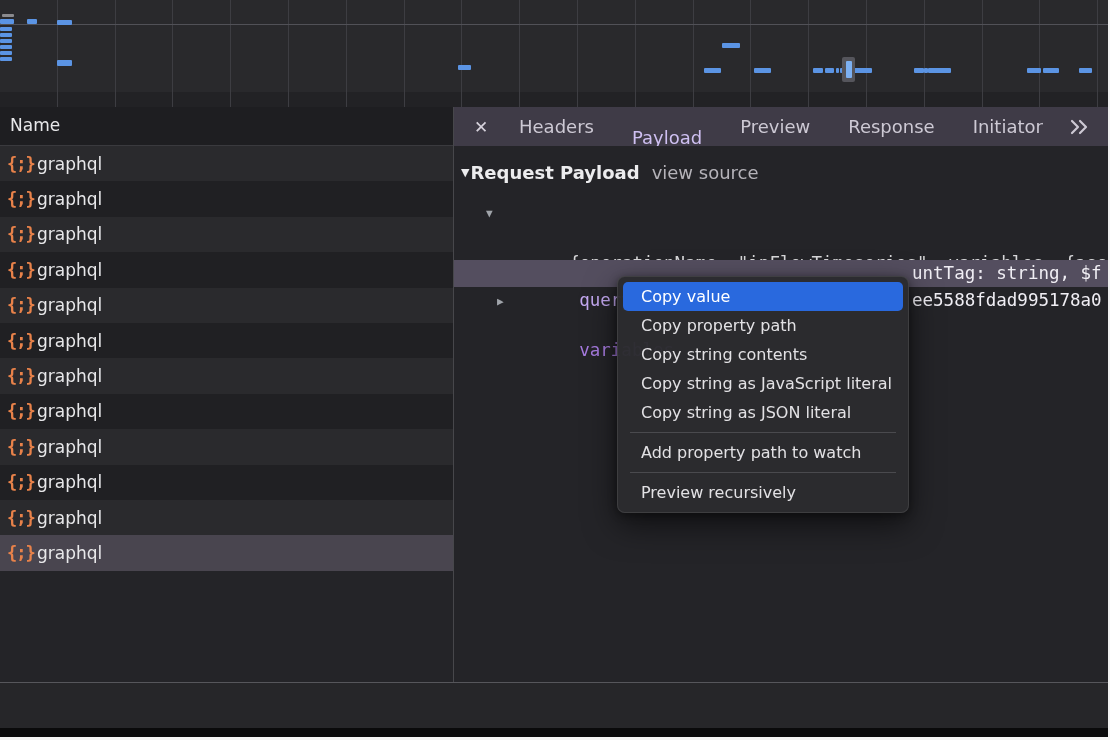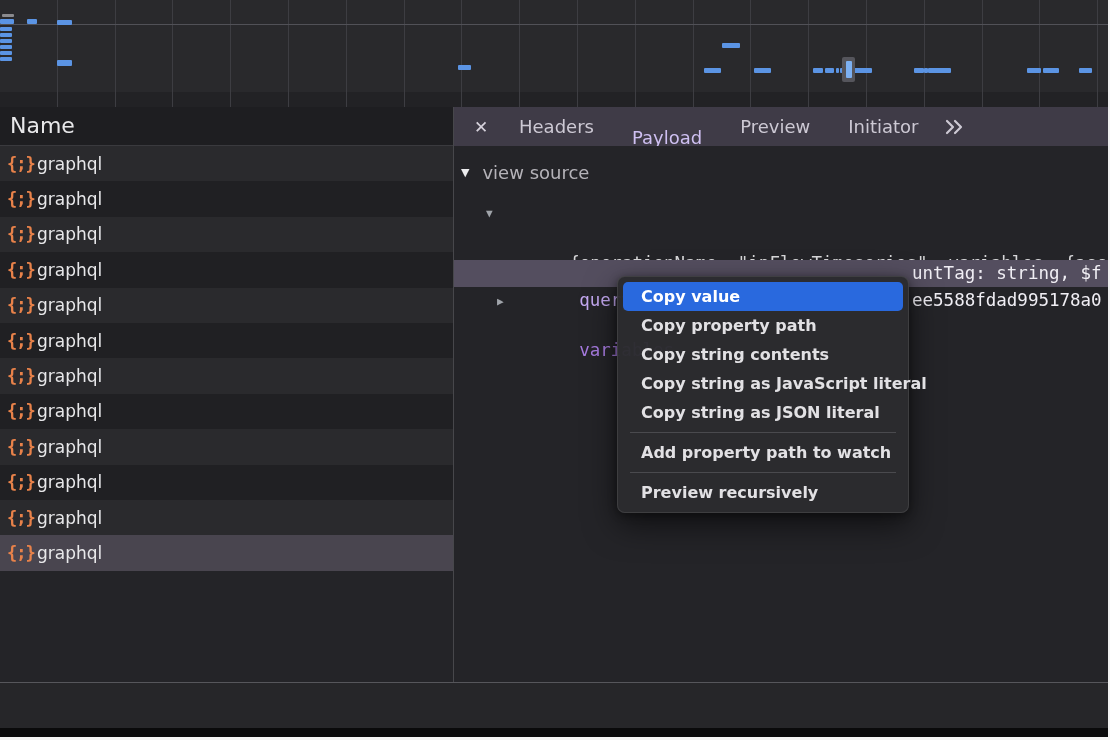--- a/index.html
+++ b/index.html
@@ -12,21 +12,21 @@
   .ov-grid{position:absolute;inset:0;
      background:repeating-linear-gradient(to right,transparent 0px,transparent 56.8px,#3d3d42 56.8px,#3d3d42 57.8px);}
   .ov-hairline{position:absolute;left:0;top:24px;width:100%;height:1px;background:#515157;}
   .ov-bar{position:absolute;border-radius:1px;}
   .ov-hover{position:absolute;background:#55555c;border-radius:2px;}
   .ov-tick{position:absolute;border-radius:1px;}
 
   
   .name-header{position:absolute;left:0;top:107px;width:453px;height:39px;background:#1e1e21;
      border-bottom:1px solid #3a3a3e;box-sizing:border-box;}
-  .name-header span{display:block;padding-left:10px;line-height:37px;font-size:22px;color:#e8e8ea;}
+  .name-header span{display:block;padding-left:10px;line-height:37px;font-size:17px;color:#e8e8ea;}
 
   .tabbar{position:absolute;left:454px;top:107px;width:656px;height:39px;background:#3f3b47;
      display:flex;align-items:center;}
   .close-x{font-size:17px;color:#d6d2dc;margin:0 6px 0 14px;width:26px;text-align:center;cursor:default;}
   .tab{position:relative;height:39px;line-height:39px;padding:0 19px;font-size:18px;color:#cdc9d4;white-space:nowrap;}
   .tab.active{color:#cfc0f2;margin-top:21px;}
   .tab.active::after{content:"";position:absolute;left:10px;right:10px;bottom:0;height:3px;
      background:#9b7ce2;border-radius:2px 2px 0 0;}
   .more-tabs{margin-left:6px;display:flex;align-items:center;}
 
@@ -63,21 +63,21 @@
   
   .footer-line{position:absolute;left:0;top:682px;width:1110px;height:1px;background:#56565b;}
   .footer{position:absolute;left:0;top:683px;width:1110px;height:45px;background:#262629;}
   .bottom-bar{position:absolute;left:0;top:728px;width:1110px;height:9px;background:#0a0a0b;}
   .edge-bottom{position:absolute;left:0;top:737px;width:1110px;height:3px;background:#f4f4f4;}
   .edge-right{position:absolute;left:1108px;top:0;width:2px;height:740px;background:#f4f4f4;}
 
   
   .ctx-menu{position:absolute;box-sizing:border-box;padding:5px 0;background:rgba(43,43,46,0.97);
      border:1px solid rgba(255,255,255,0.09);border-radius:8px;
-     box-shadow:0 12px 32px rgba(0,0,0,0.55),0 2px 8px rgba(0,0,0,0.4);font-weight:bold;}
+     box-shadow:0 12px 32px rgba(0,0,0,0.55),0 2px 8px rgba(0,0,0,0.4);}
   .menu-item{height:29px;line-height:29px;margin:0 5px;padding:0 10px 0 18px;border-radius:5px;
      font-size:16px;color:#e2e1e4;white-space:nowrap;}
   .menu-item.highlighted{background:#2969de;color:#ffffff;}
   .menu-sep{height:1px;background:#4a4a4e;margin:5px 12px;}
 </style>
 </head>
 <body>
 
 <div class="app">
 
@@ -120,20 +120,21 @@
   <div class="name-header">
     <span>Name</span>
   </div>
 
   <div class="tabbar">
     <span class="close-x">✕</span>
     <div id="tabs" style="display:flex;align-items:center;height:39px;">
         <div class="tab">Headers</div>
         <div class="tab active">Payload</div>
         <div class="tab">Preview</div>
+        <div class="tab">Response</div>
         <div class="tab">Initiator</div>
       </div>
     <span class="more-tabs">
       <svg width="22" height="16" viewBox="0 0 22 16" fill="none" stroke="#cdc9d4" stroke-width="2.2" stroke-linecap="round" stroke-linejoin="round">
         <path d="M4 2 L10 8 L4 14"></path>
           <path d="M12 2 L18 8 L12 14"></path>
       </svg>
     </span>
   </div>
 
@@ -184,20 +185,21 @@
       </div>
       <div class="req-row selected">
         <span class="json-icon">{;}</span>
         <span class="req-label">graphql</span>
       </div>
     </div>
 
   <div class="right-content">
     <div class="payload-title">
       <span class="pt-arrow">▼</span>
+      <span class="pt-text">Request Payload</span>
       <span class="vs">view source</span>
     </div>
 
     <div class="t-line" style="top:55px;">
       <span class="t-arrow" style="left:32px;">▼</span>
       <span class="indent" style="margin-left:52px;">{operationName: "ipFlowTimeseries", variables: {accountT</span>
     </div>
 
     <div class="t-line" style="top:86px;">
       <span class="indent" style="margin-left:62px;"><span class="t-key">operationName</span><span>: </span><span class="t-str">"ipFlowTimeseries"</span></span>

